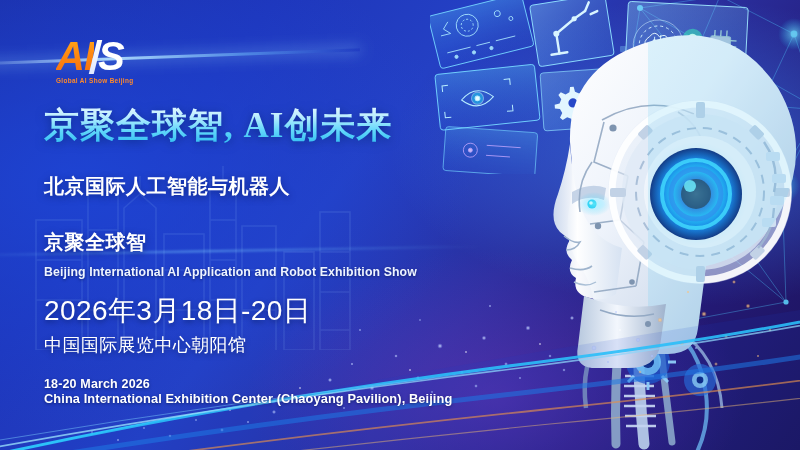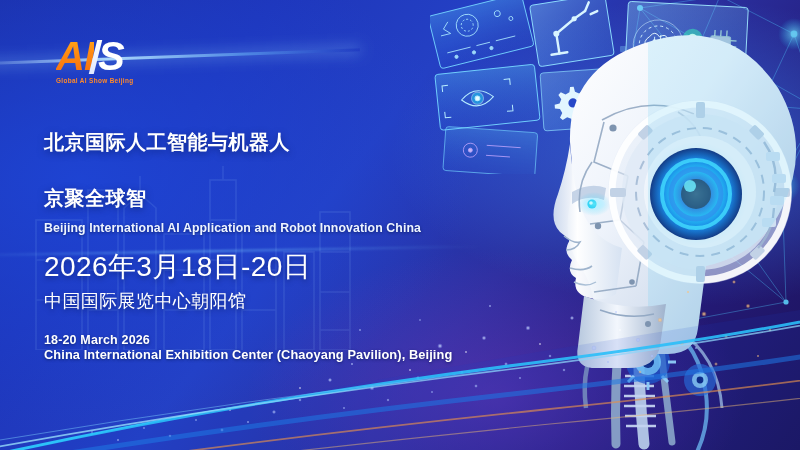--- a/index.html
+++ b/index.html
@@ -518,22 +518,23 @@
   </div>
 
   <div id="logo">
     <div class="logo-mark">
       <span class="logo-ai">AI</span><span class="logo-slash"></span><span class="logo-s">S</span>
     </div>
     <div class="logo-tag">Global AI Show Beijing</div>
   </div>
 
   <div id="copy">
+    <div class="headline">京聚全球智, AI创未来</div>
     <div class="subtitle-cn">北京国际人工智能与机器人</div>
     <div class="subtitle-cn">京聚全球智</div>
-    <div class="subtitle-en">Beijing International AI Application and Robot Innovation China</div>
+    <div class="subtitle-en">Beijing International AI Application and Robot Exhibition Show</div>
     <div class="date-cn">2026年3月18日-20日</div>
     <div class="venue-cn">中国国际展览中心朝阳馆</div>
     <div class="date-en">18-20 March 2026</div>
     <div class="venue-en">China International Exhibition Center (Chaoyang Pavilion), Beijing</div>
   </div>
 
 </div>
 
 </body></html>

